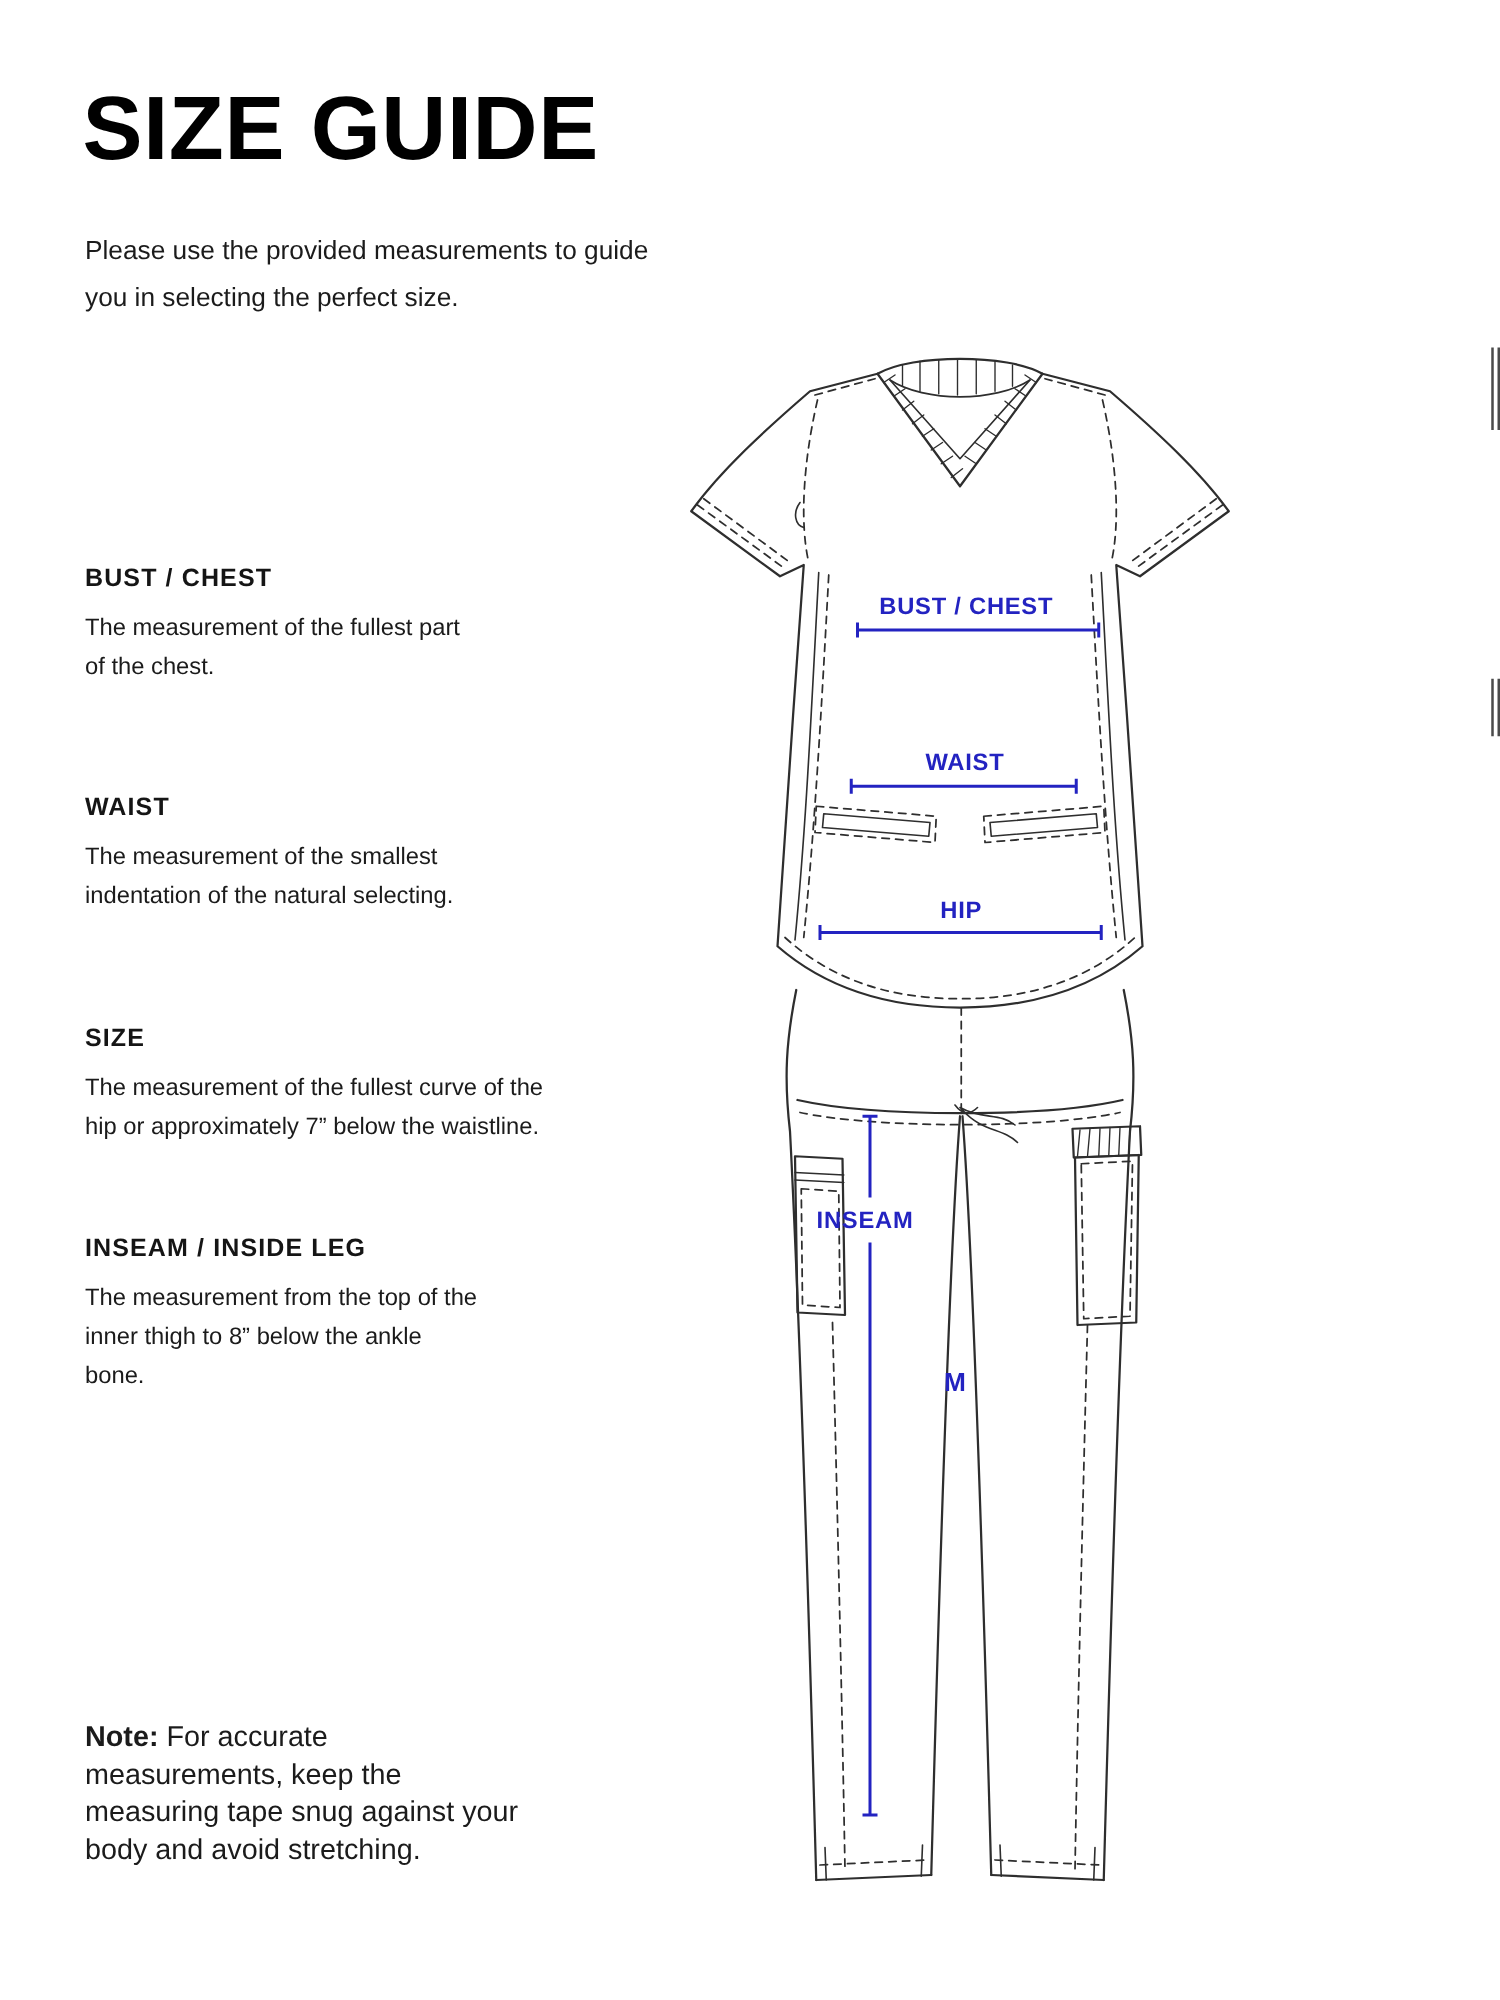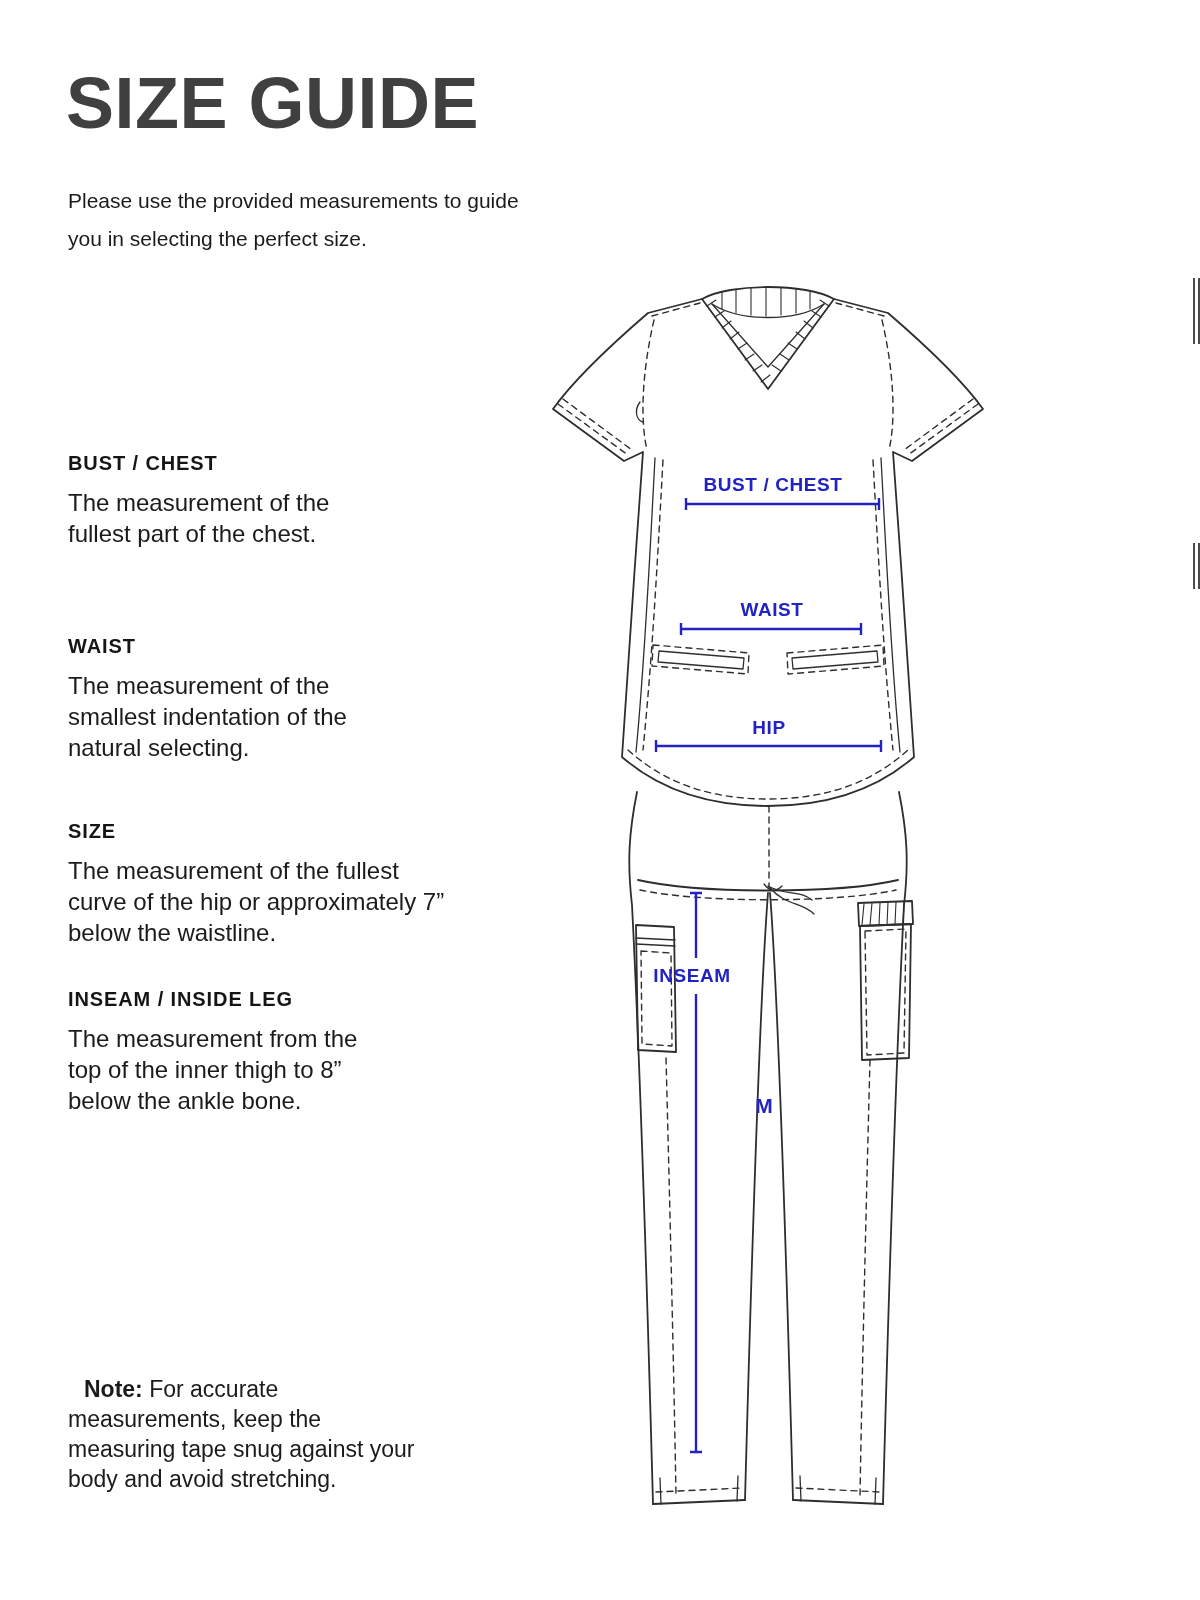--- a/index.html
+++ b/index.html
@@ -6,38 +6,38 @@
   * { margin:0; padding:0; box-sizing:border-box; }
   html,body { background:#ffffff; }
   body {
     width:1200px; height:1600px; position:relative; overflow:hidden;
     font-family:"Liberation Sans", sans-serif; color:#1b1b1b;
   }
   .page { position:absolute; inset:0; background:#fff; }
 
   .title {
     position:absolute; left:66px; top:62px;
-    font-size:72px; font-weight:700; letter-spacing:0.5px; color:#404040;
+    font-size:72px; font-weight:700; letter-spacing:0.5px; color:#000000;
   }
   .intro {
     position:absolute; left:68px; top:182px; width:460px;
     font-size:21px; line-height:38px; color:#1b1b1b;
   }
   .section { position:absolute; left:68px; }
   .section h3 {
     font-size:20px; font-weight:700; letter-spacing:0.9px; color:#151515;
   }
   .section p {
-    margin-top:12px; font-size:24px; line-height:31px; color:#1b1b1b;
+    margin-top:12px; font-size:19px; line-height:31px; color:#1b1b1b;
   }
   .note {
     position:absolute; left:68px; top:1374px; width:348px;
     font-size:23px; line-height:30px; color:#1b1b1b;
   }
-  .note strong { font-weight:700;margin-left:16px; }
+  .note strong { font-weight:700; }
 
   
   .diagram { position:absolute; left:520px; top:270px; }
   g.sketch { stroke:var(--ink); fill:none; stroke-width:1.8; stroke-linecap:round; stroke-linejoin:round; }
   .dash  { stroke-dasharray:6 5; stroke-width:1.4; }
   .hatch { stroke-width:1.1; }
   .thin  { stroke-width:1.3; }
   .measure path { stroke:var(--accent); stroke-width:2.4; fill:none; }
   .measure text {
     fill:var(--accent); font-family:"Liberation Sans", sans-serif;

